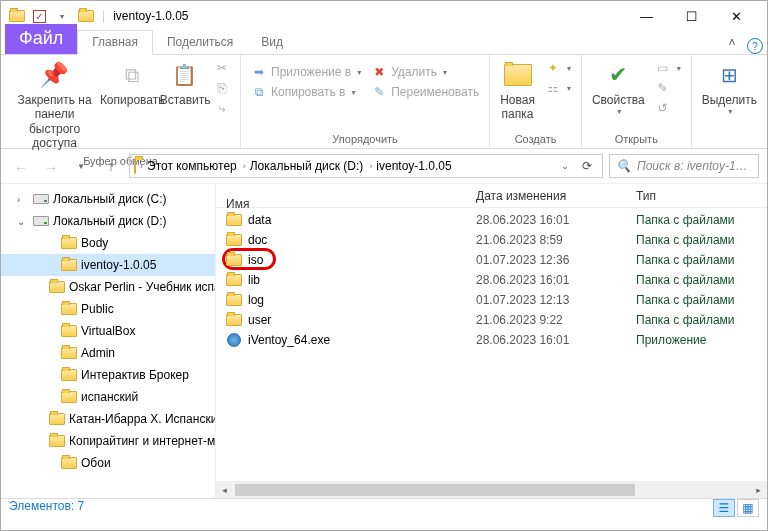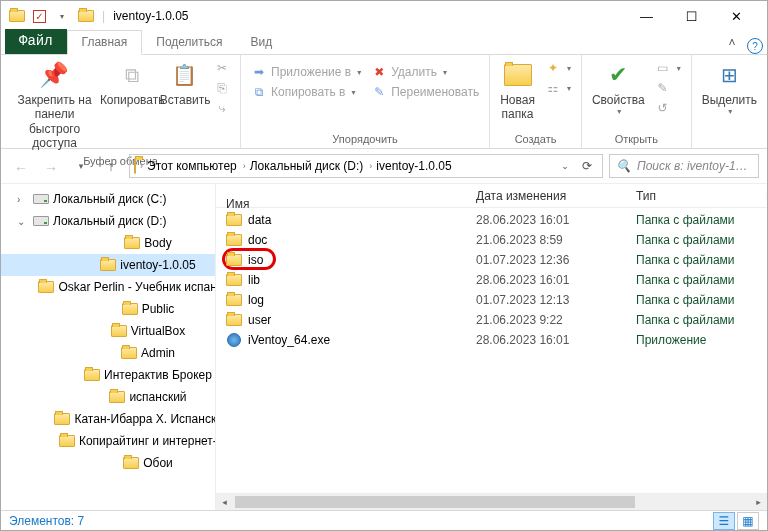--- a/index.html
+++ b/index.html
@@ -8,21 +8,21 @@
 
 .titlebar { height: 30px; display: flex; align-items: center; padding: 0 8px; background: #fff; }
 .titlebar .qat { display: flex; align-items: center; gap: 8px; }
 .titlebar .qat-icon { width: 16px; height: 16px; display: flex; align-items: center; justify-content: center; }
 .titlebar .title { margin-left: 8px; font-size: 12px; color: #000; }
 .titlebar .winbtns { margin-left: auto; display: flex; }
 .titlebar .winbtn { width: 45px; height: 30px; display: flex; align-items: center; justify-content: center; font-size: 13px; color: #000; }
 
 
 .tabs { height: 24px; display: flex; align-items: flex-end; border-bottom: 1px solid #dadada; padding-left: 4px; }
-.tab-file { background: #14532d; color: #fff; padding: 4px 14px 5px; font-size: 14px; font-family: Liberation Mono, monospace; }
+.tab-file { background: #8b5cf6; color: #fff; padding: 4px 14px 5px; font-size: 18px; }
 .tab { padding: 4px 14px 5px; font-size: 12px; color: #737373; cursor: default; }
 .tab.active { border: 1px solid #dadada; border-bottom: 1px solid #fff; background: #fff; margin-bottom: -1px; }
 .tabs .spacer { flex: 1; }
 .tabs .collapse, .tabs .help { width: 22px; height: 22px; display: flex; align-items: center; justify-content: center; color: #555; margin-right: 4px; }
 .tabs .help { color: #1979ca; border: 1px solid #1979ca; border-radius: 50%; width: 16px; height: 16px; font-size: 10px; }
 
 
 .ribbon { height: 94px; display: flex; background: #fff; border-bottom: 1px solid #dadada; }
 .group { display: flex; flex-direction: column; border-right: 1px solid #e2e2e2; padding: 2px 6px 0; }
 .group-body { flex: 1; display: flex; align-items: flex-start; gap: 2px; }
@@ -44,21 +44,21 @@
 .crumb .sep { color: #777; font-size: 9px; }
 .addressbar .end { margin-left: auto; display: flex; }
 .addrbtn { width: 22px; height: 22px; display: flex; align-items: center; justify-content: center; color: #555; }
 .searchbox { width: 150px; height: 24px; border: 1px solid #ccc; display: flex; align-items: center; padding: 0 6px; color: #888; gap: 6px; font-style: italic; }
 
 
 .main { flex: 1; display: flex; min-height: 0; border-top: 1px solid #eee; }
 .tree { width: 215px; overflow: hidden; border-right: 1px solid #eee; padding-top: 4px; }
 .tree-item { display: flex; align-items: center; height: 22px; padding-left: 16px; gap: 4px; font-size: 12px; color: #000; white-space: nowrap; }
 .tree-item.drive { padding-left: 16px; }
-.tree-item.folder { padding-left: 64px; justify-content: center; }
+.tree-item.folder { padding-left: 44px; }
 .tree-item .exp { width: 12px; font-size: 10px; color: #666; }
 .tree-item.selected { background: #cde8ff; }
 .tree-item .ico { width: 16px; height: 16px; display: flex; align-items: center; justify-content: center; }
 
 .filepane { flex: 1; display: flex; flex-direction: column; min-width: 0; }
 .cols { display: flex; height: 24px; align-items: center; border-bottom: 1px solid #eee; padding-left: 10px; }
 .col { font-size: 12px; color: #333; }
 .col.name { flex: 0 0 250px; margin-top: 16px; }
 .col.date { flex: 0 0 160px; }
 .col.type { flex: 0 0 130px; }
@@ -72,21 +72,21 @@
 .row .ico { width: 16px; height: 16px; display: flex; align-items: center; justify-content: center; }
 .row.highlighted .name-text { position: relative; }
 .row.highlighted .ring { position: absolute; left: 6px; top: -2px; width: 54px; height: 22px; border: 3px solid #e40000; border-radius: 12px; pointer-events: none; }
 
 
 .hscroll { height: 17px; border-top: 1px solid #eee; background: #f0f0f0; display: flex; align-items: center; }
 .hscroll .thumb { height: 12px; background: #cdcdcd; width: 400px; margin-left: 2px; }
 .hscroll .btn { width: 17px; height: 17px; display: flex; align-items: center; justify-content: center; color: #666; font-size: 9px; }
 
 
-.status { height: 20px; border-top: 1px solid #dadada; display: flex; align-items: center; padding: 0 8px; font-size: 11px; color: #1979ca; }
+.status { height: 32px; border-top: 1px solid #dadada; display: flex; padding: 0 8px; font-size: 11px; color: #1979ca; }
 .status .viewbtns { margin-left: auto; display: flex; gap: 2px; }
 .status .vbtn { width: 22px; height: 18px; border: 1px solid #ccc; display: flex; align-items: center; justify-content: center; }
 .status .vbtn.active { background: #cde8ff; border-color: #7ab6e8; }
 
 
 .folder-ico { width: 16px; height: 12px; background: linear-gradient(#ffe9a6,#f7ce4e); border: 1px solid #d9a93a; border-radius: 1px; position: relative; }
 .folder-ico::before { content: ""; position: absolute; top: -3px; left: 0; width: 6px; height: 3px; background: #f7ce4e; border: 1px solid #d9a93a; border-bottom: none; border-radius: 1px 1px 0 0; }
 .drive-ico { width: 16px; height: 10px; background: #e6e6e6; border: 1px solid #999; border-radius: 1px; position: relative; }
 .drive-ico::after { content: ""; position: absolute; bottom: 1px; right: 1px; width: 3px; height: 2px; background: #3a9e3a; }
 .exe-ico { width: 14px; height: 14px; border-radius: 50%; background: radial-gradient(#6fb8ef,#2a6fb5); border: 1px solid #2a6fb5; }

